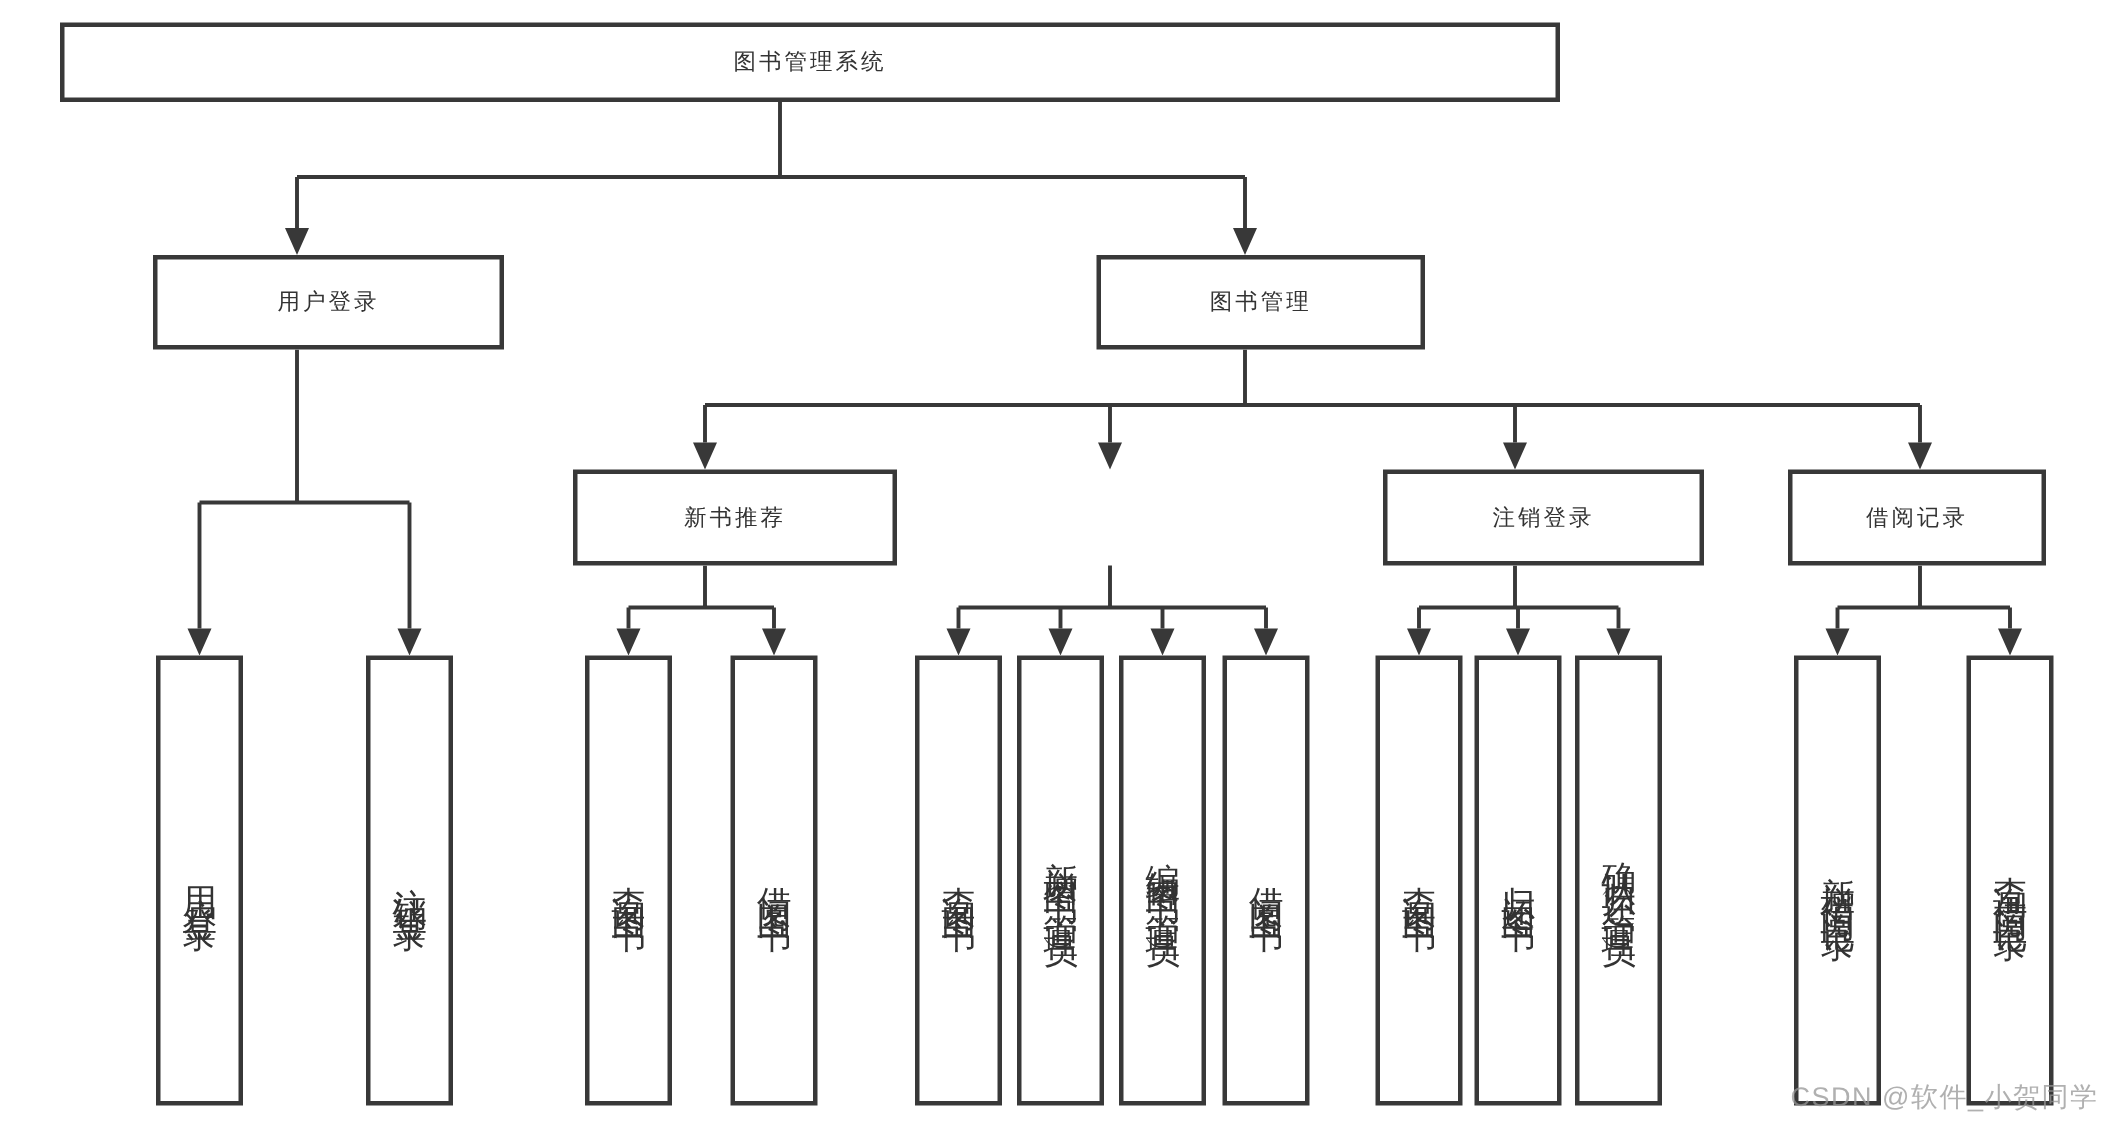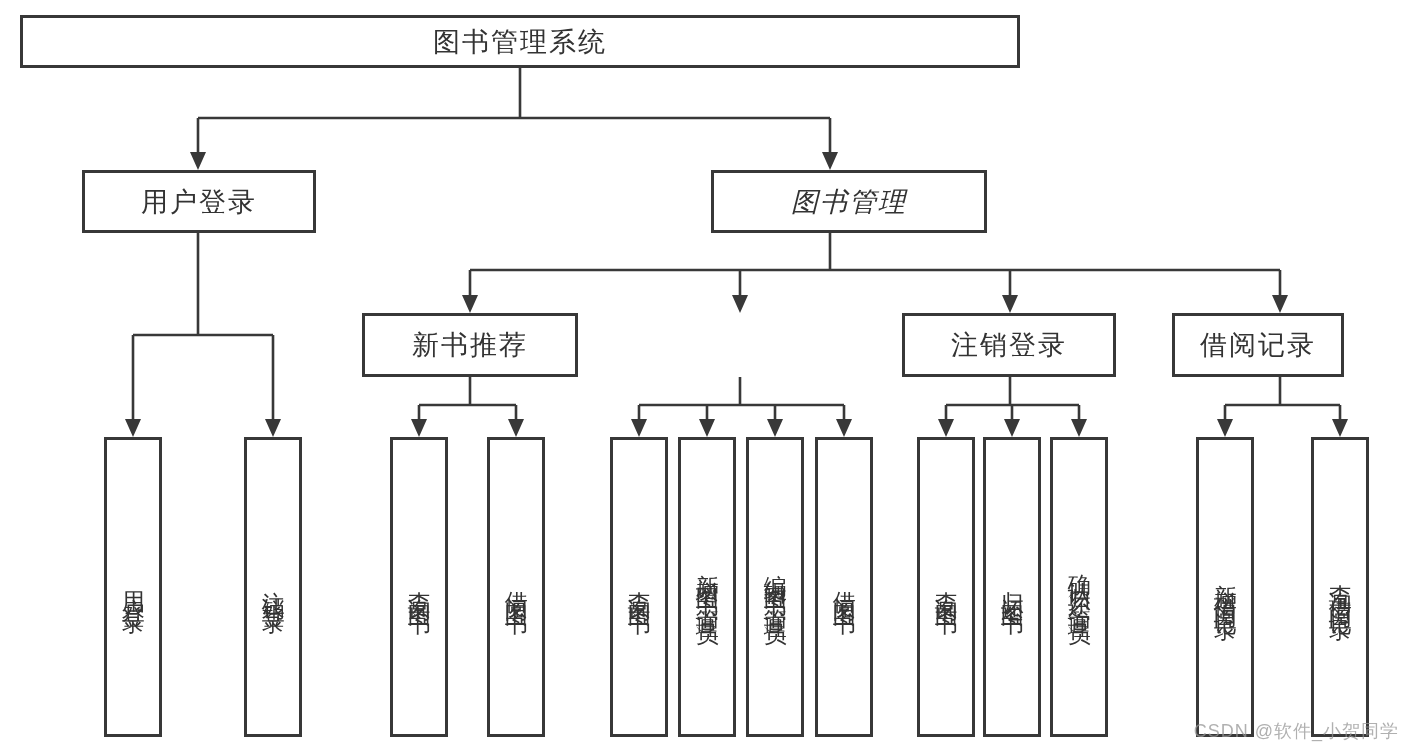--- a/index.html
+++ b/index.html
@@ -27,23 +27,24 @@
     border: 3px solid #383838;
     background: #ffffff;
     color: #333333;
     display: flex;
     align-items: center;
     justify-content: center;
     text-align: center;
     z-index: 2;
   }
   .h {
-    font-size: 27px;
+    font-size: 15px;
     letter-spacing: 2px;
     white-space: nowrap;
+    margin-left: 20px;
   }
   .v {
     writing-mode: vertical-rl;
     text-orientation: mixed;
     font-size: 23px;
     letter-spacing: 7px;
     line-height: 1.1;
   }
   .watermark {
     position: absolute;
@@ -88,21 +89,21 @@
     </g>
     <g>
       <path d="M1280 377 V405 M1225 405 H1340 M1225 405 V419 M1340 405 V419" fill="none" stroke="#383838" stroke-width="2.6"></path>
       <path d="M1217 419 H1233 L1225 437 Z M1332 419 H1348 L1340 437 Z" fill="#383838"></path>
     </g>
   </svg>
 
   <div class="node h" style="left:20px; top:15px; width:1000px; height:53px;">图书管理系统</div>
 
   <div class="node h" style="left:82px; top:170px; width:234px; height:63px;">用户登录</div>
-  <div class="node h" style="left:711px; top:170px; width:276px; height:63px;font-style:italic;">图书管理</div>
+  <div class="node h" style="left:711px; top:170px; width:219px; height:63px;">图书管理</div>
 
   <div class="node h" style="left:362px; top:313px; width:216px; height:64px;">新书推荐</div>
   <div class="node h" style="left:902px; top:313px; width:214px; height:64px;">注销登录</div>
   <div class="node h" style="left:1172px; top:313px; width:172px; height:64px;">借阅记录</div>
 
   <div class="node v" style="left:104px; top:437px; width:58px; height:300px;">用户登录</div>
   <div class="node v" style="left:244px; top:437px; width:58px; height:300px;">注销登录</div>
 
   <div class="node v" style="left:390px; top:437px; width:58px; height:300px;">查询图书</div>
   <div class="node v" style="left:487px; top:437px; width:58px; height:300px;">借阅图书</div>

